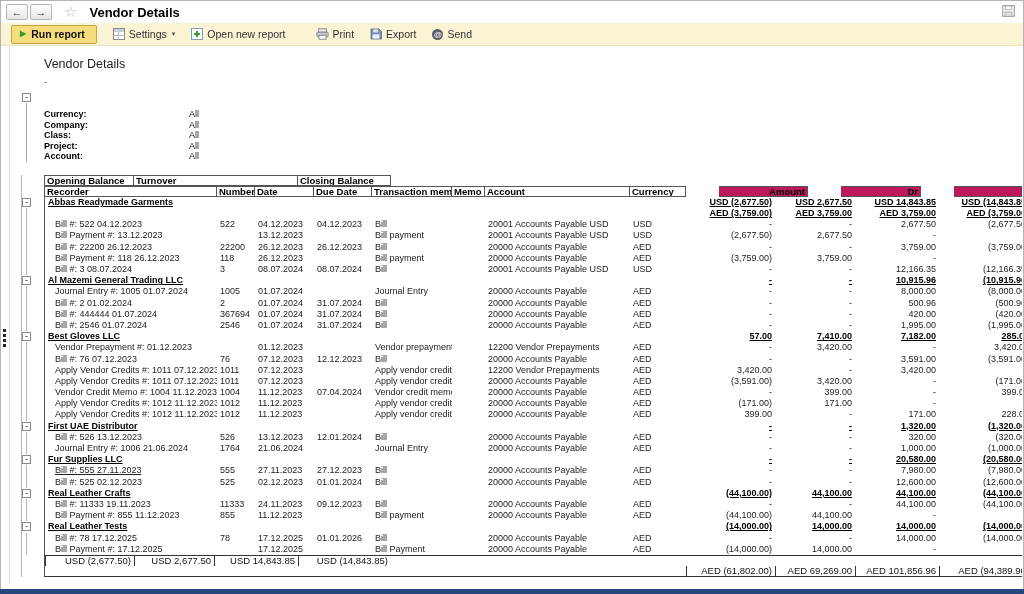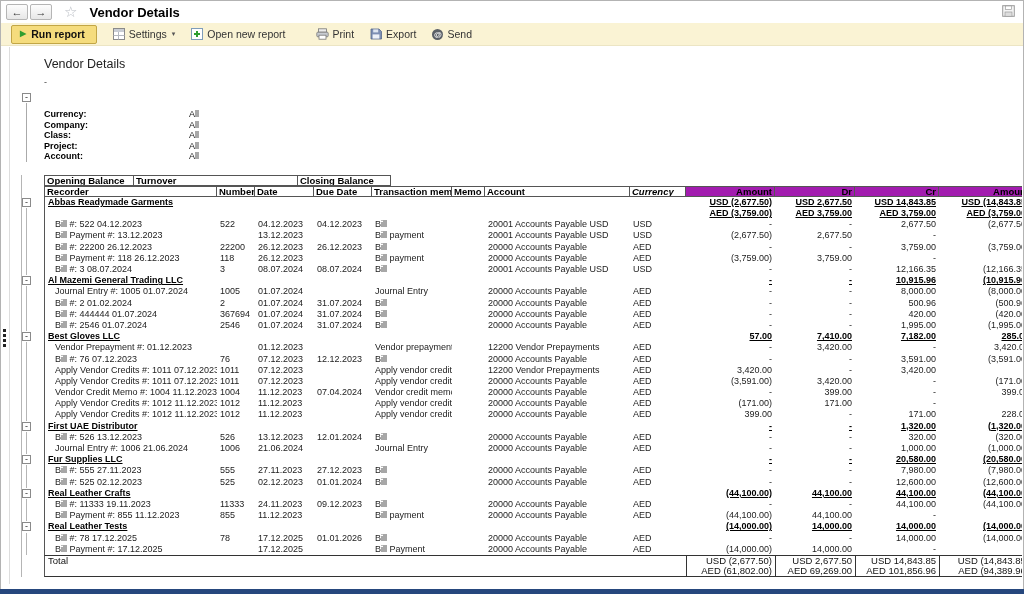--- a/index.html
+++ b/index.html
@@ -75,21 +75,21 @@
   .tp { display:flex; width:989px; flex:none; border-left:1px solid #555; border-right:1px solid #555; }
   .c { flex:none; padding:0 3px; overflow:hidden; white-space:nowrap; font-size:9px; line-height:11.2px; color:#222; }
   .num { text-align:right; }
   .ind { padding-left:10px; }
   .hrow { height:100%; }
   .hrow .c.hc {
     font-size:9.5px; font-weight:bold; color:#000; background:#fff;
     border-top:1px solid #555; border-bottom:1px solid #555; border-right:1px solid #555;
     line-height:10px; padding:0 2px;
   }
-  .hrow .c.hc.y { background:#a21caf; }
+  .hrow .c.hc.y { background:#be185d;margin-left:33px; }
   .gname { font-weight:bold; text-decoration:underline; color:#000; cursor:pointer; }
   .gsum  { font-weight:bold; text-decoration:underline; color:#000; }
   .trow .c { font-size:9.5px; line-height:10.8px; color:#111; }
   .tfirst { border-top:1px solid #333; }
   .tlast  { border-bottom:1px solid #333; }
   .trow .tamt { border-left:1px solid #333; }
 </style>
 </head>
 <body>
 
@@ -207,21 +207,21 @@
           <div class="r">
             <div class="gut ol"></div>
             <div class="tp hrow">
               <div class="c hc" style="width: 172px;">Recorder</div>
               <div class="c hc" style="width: 38px;">Number</div>
               <div class="c hc" style="width: 59px;">Date</div>
               <div class="c hc" style="width: 58px;">Due Date</div>
               <div class="c hc" style="width: 80px;">Transaction memo</div>
               <div class="c hc" style="width: 33px;">Memo</div>
               <div class="c hc" style="width: 145px;">Account</div>
-              <div class="c hc" style="width: 56px; font-style: italic;">Currency</div>
+              <div class="c hc" style="width: 56px;">Currency</div>
               <div class="c hc y num" style="width: 89px;">Amount</div>
               <div class="c hc y num" style="width: 80px;">Dr</div>
               <div class="c hc y num" style="width: 84px;">Cr</div>
               <div class="c hc y num" style="width: 93px;">Amount</div>
             </div>
           </div>
           <div class="r">
             <div class="gut ol">
               <span class="gbox">-</span>
             </div>
@@ -600,21 +600,21 @@
               <div class="c num" style="width: 89px;">-</div>
               <div class="c num" style="width: 80px;">-</div>
               <div class="c num" style="width: 84px;">320.00</div>
               <div class="c num" style="width: 93px;">(320.00)</div>
             </div>
           </div>
           <div class="r">
             <div class="gut ol gl"></div>
             <div class="tp">
               <div class="c  ind" style="width: 172px;">Journal Entry #: 1006 21.06.2024</div>
-              <div class="c" style="width: 38px;">1006</div>
+              <div class="c" style="width: 38px;">1764</div>
               <div class="c" style="width: 59px;">21.06.2024</div>
               <div class="c" style="width: 58px;"></div>
               <div class="c" style="width: 80px;">Journal Entry</div>
               <div class="c" style="width: 33px;"></div>
               <div class="c" style="width: 145px;">20000 Accounts Payable</div>
               <div class="c" style="width: 56px;">AED</div>
               <div class="c num" style="width: 89px;">-</div>
               <div class="c num" style="width: 80px;">-</div>
               <div class="c num" style="width: 84px;">1,000.00</div>
               <div class="c num" style="width: 93px;">(1,000.00)</div>
@@ -635,21 +635,21 @@
               <div class="c" style="width: 56px;"></div>
               <div class="c gsum num" style="width: 89px;">-</div>
               <div class="c gsum num" style="width: 80px;">-</div>
               <div class="c gsum num" style="width: 84px;">20,580.00</div>
               <div class="c gsum num" style="width: 93px;">(20,580.00)</div>
             </div>
           </div>
           <div class="r">
             <div class="gut ol gl"></div>
             <div class="tp">
-              <div class="c  ind" style="width: 172px;">Bill #: 555 27.11.2023</div>
+              <div class="c  ind" style="width: 172px; text-decoration: underline;">Bill #: 555 27.11.2023</div>
               <div class="c" style="width: 38px;">555</div>
               <div class="c" style="width: 59px;">27.11.2023</div>
               <div class="c" style="width: 58px;">27.12.2023</div>
               <div class="c" style="width: 80px;">Bill</div>
               <div class="c" style="width: 33px;"></div>
               <div class="c" style="width: 145px;">20000 Accounts Payable</div>
               <div class="c" style="width: 56px;">AED</div>
               <div class="c num" style="width: 89px;">-</div>
               <div class="c num" style="width: 80px;">-</div>
               <div class="c num" style="width: 84px;">7,980.00</div>
@@ -775,21 +775,20 @@
               <div class="c" style="width: 56px;">AED</div>
               <div class="c num" style="width: 89px;">(14,000.00)</div>
               <div class="c num" style="width: 80px;">14,000.00</div>
               <div class="c num" style="width: 84px;">-</div>
               <div class="c num" style="width: 93px;">-</div>
             </div>
           </div>
           <div class="r">
             <div class="gut ol"></div>
             <div class="tp trow tfirst">
-              <div class="c tlabel" style="width: 641px;">Total</div>
               <div class="c num tamt" style="width: 89px;">USD (2,677.50)</div>
               <div class="c num tamt" style="width: 80px;">USD 2,677.50</div>
               <div class="c num tamt" style="width: 84px;">USD 14,843.85</div>
               <div class="c num tamt" style="width: 93px;">USD (14,843.85)</div>
             </div>
           </div>
           <div class="r">
             <div class="gut ol"></div>
             <div class="tp trow tlast">
               <div class="c tlabel" style="width: 641px;"></div>

